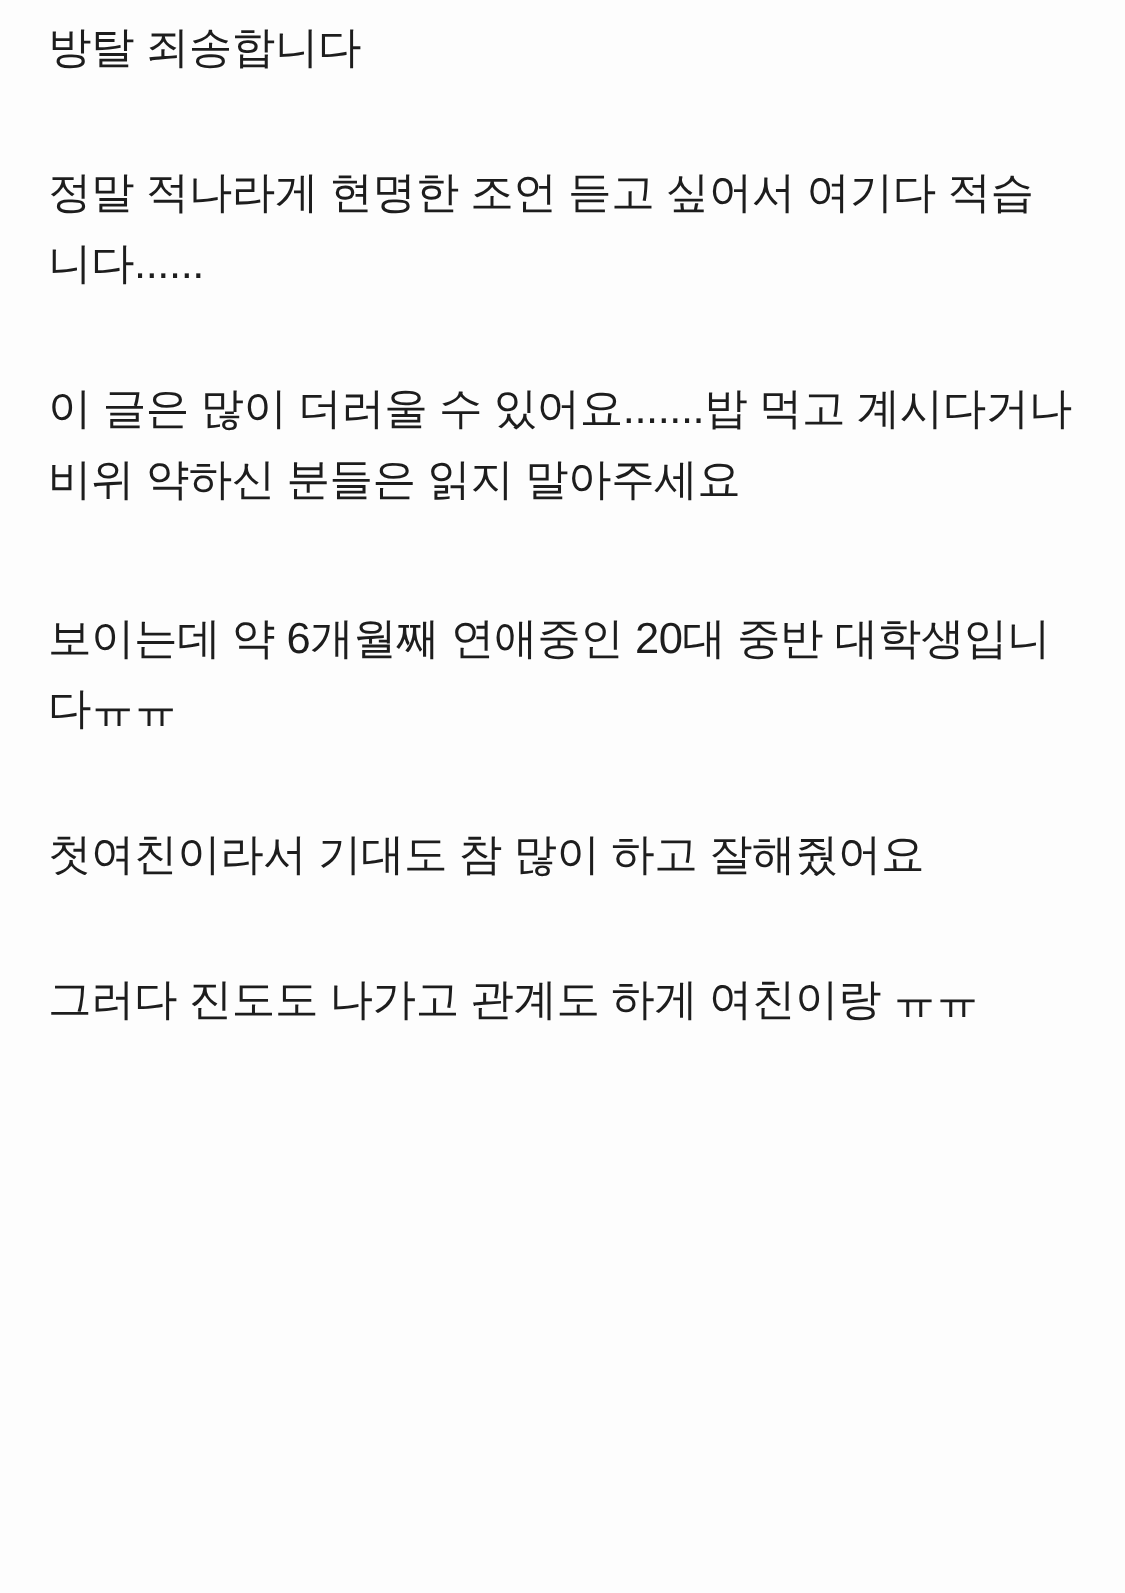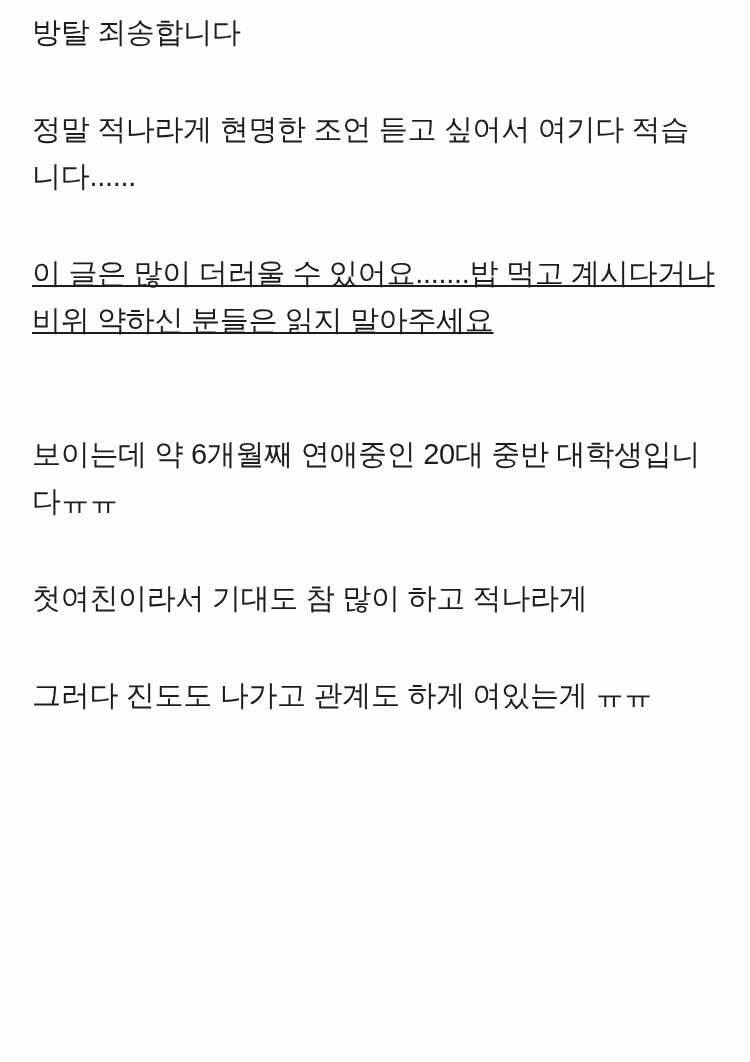--- a/index.html
+++ b/index.html
@@ -23,30 +23,29 @@
     margin: 0 0 50px 0;
     font-size: 29px;
     line-height: 47px;
     font-weight: 400;
     color: #1d1d1d;
     letter-spacing: -0.3px;
     white-space: pre-wrap;
     word-break: break-all;
   }
   .para.gap-large {
-    margin-bottom: 87px;
-    text-decoration: underline;
+    margin-bottom: 59px;
   }
 </style>
 </head>
 <body>
 
 <main class="post-body">
   <p class="para">방탈 죄송합니다</p>
   <p class="para">정말 적나라게 현명한 조언 듣고 싶어서 여기다 적습
 니다......</p>
   <p class="para gap-large">이 글은 많이 더러울 수 있어요.......밥 먹고 계시다거나
 비위 약하신 분들은 읽지 말아주세요</p>
   <p class="para">보이는데 약 6개월째 연애중인 20대 중반 대학생입니
 다ㅠㅠ</p>
-  <p class="para">첫여친이라서 기대도 참 많이 하고 적나라게</p>
-  <p class="para">그러다 진도도 나가고 관계도 하게 여있는게 ㅠㅠ</p>
+  <p class="para">첫여친이라서 기대도 참 많이 하고 잘해줬어요</p>
+  <p class="para">그러다 진도도 나가고 관계도 하게 여친이랑 ㅠㅠ</p>
 </main>
 
 </body></html>

